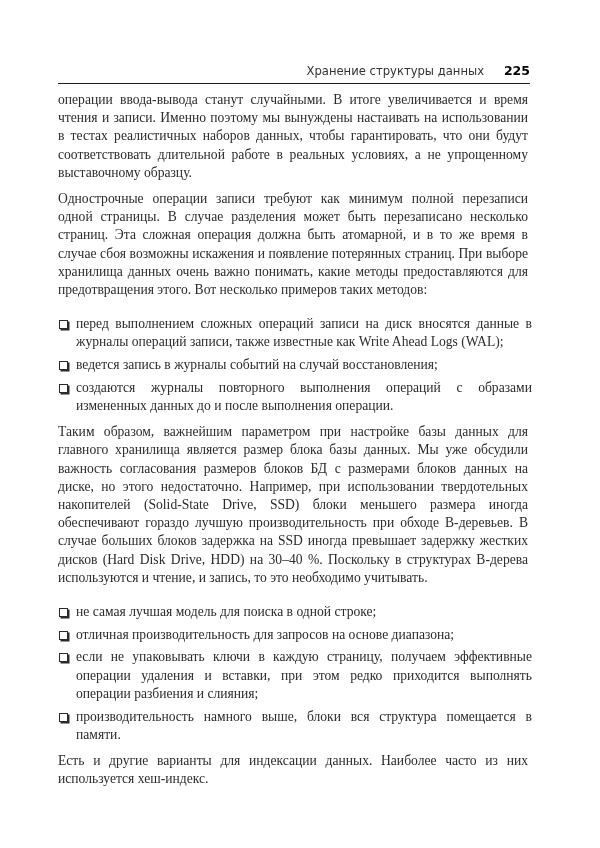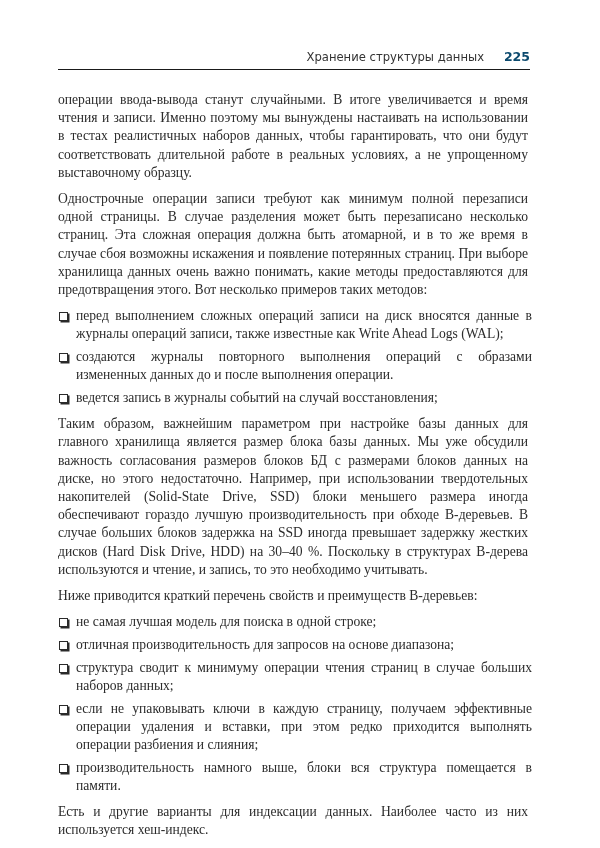--- a/index.html
+++ b/index.html
@@ -1,62 +1,60 @@
 <!DOCTYPE html>
 <html><head>
   <meta charset="utf-8">
   <style>
     html, body { margin: 0; padding: 0; }
     body {
       width: 600px; height: 848px; background: #ffffff; position: relative; overflow: hidden;
       color: #262626;
     }
     .header {
-      position: absolute; left: 58px; top: 47px; width: 472px; height: 22px;
+      position: absolute; left: 58px; top: 61px; width: 472px; height: 22px;
       border-bottom: 1.2px solid #1a1a1a;
       font-family: "DejaVu Sans", sans-serif;
     }
     .header .title {
       position: absolute; right: 46px; top: 3px; font-size: 11.6px; color: #333;
     }
     .header .pagenum {
-      position: absolute; right: 0; top: 2px; font-size: 12.5px; font-weight: bold; color: #0c4a6e;
+      position: absolute; right: 0; top: 2px; font-size: 12.5px; font-weight: bold; color: #000000;
     }
     .content {
       position: absolute; left: 58px; top: 91px; width: 474px;
       font-family: "Liberation Serif", serif; font-size: 13.6px; line-height: 18.2px;
       text-align: justify; color: #2b2b2b;
     }
     p { margin: 0 4px 8px 0; }
-    ul { list-style: none; margin: 0 0 8px 0; padding: 0; }
+    ul { list-style: none; margin: 16px 0 8px 0; padding: 0; }
     li { position: relative; padding-left: 18px; margin-bottom: 4.5px; }
     .bullet {
       position: absolute; left: 1px; top: 5px; width: 7px; height: 7px;
       border: 1px solid #2a2a2a; box-shadow: 1.5px 1.5px 0 #2a2a2a; background: #fff;
     }
   </style>
 </head>
 <body>
 
 <div class="header">
   <span class="title">Хранение структуры данных</span>
   <span class="pagenum">225</span>
 </div>
 
 <div class="content">
   <p>операции ввода-вывода станут случайными. В итоге увеличивается и время чтения и записи. Именно поэтому мы вынуждены настаивать на использовании в тестах реалистичных наборов данных, чтобы гарантировать, что они будут соответствовать длительной работе в реальных условиях, а не упрощенному выставочному образцу.</p>
   <p>Однострочные операции записи требуют как минимум полной перезаписи одной страницы. В случае разделения может быть перезаписано несколько страниц. Эта сложная операция должна быть атомарной, и в то же время в случае сбоя возможны искажения и появление потерянных страниц. При выборе хранилища данных очень важно понимать, какие методы предоставляются для предотвращения этого. Вот несколько примеров таких методов:</p>
   <ul>
     <li><span class="bullet"></span><span>перед выполнением сложных операций записи на диск вносятся данные в журналы операций записи, также известные как Write Ahead Logs (WAL);</span></li>
+    <li><span class="bullet"></span><span>ведется запись в журналы событий на случай восстановления;</span></li>
     <li><span class="bullet"></span><span>создаются журналы повторного выполнения операций с образами измененных данных до и после выполнения операции.</span></li>
-    <li><span class="bullet"></span><span>ведется запись в журналы событий на случай восстановления;</span></li>
   </ul>
   <p>Таким образом, важнейшим параметром при настройке базы данных для главного хранилища является размер блока базы данных. Мы уже обсудили важность согласования размеров блоков БД с размерами блоков данных на диске, но этого недостаточно. Например, при использовании твердотельных накопителей (Solid-State Drive, SSD) блоки меньшего размера иногда обеспечивают гораздо лучшую производительность при обходе B-деревьев. В случае больших блоков задержка на SSD иногда превышает задержку жестких дисков (Hard Disk Drive, HDD) на 30–40 %. Поскольку в структурах B-дерева используются и чтение, и запись, то это необходимо учитывать.</p>
-  <p>Ниже приводится краткий перечень свойств и преимуществ B-деревьев:</p>
   <ul>
     <li><span class="bullet"></span><span>не самая лучшая модель для поиска в одной строке;</span></li>
     <li><span class="bullet"></span><span>отличная производительность для запросов на основе диапазона;</span></li>
-    <li><span class="bullet"></span><span>структура сводит к минимуму операции чтения страниц в случае больших наборов данных;</span></li>
     <li><span class="bullet"></span><span>если не упаковывать ключи в каждую страницу, получаем эффективные операции удаления и вставки, при этом редко приходится выполнять операции разбиения и слияния;</span></li>
     <li><span class="bullet"></span><span>производительность намного выше, блоки вся структура помещается в памяти.</span></li>
   </ul>
   <p>Есть и другие варианты для индексации данных. Наиболее часто из них используется хеш-индекс.</p>
 </div>
 
 </body></html>

